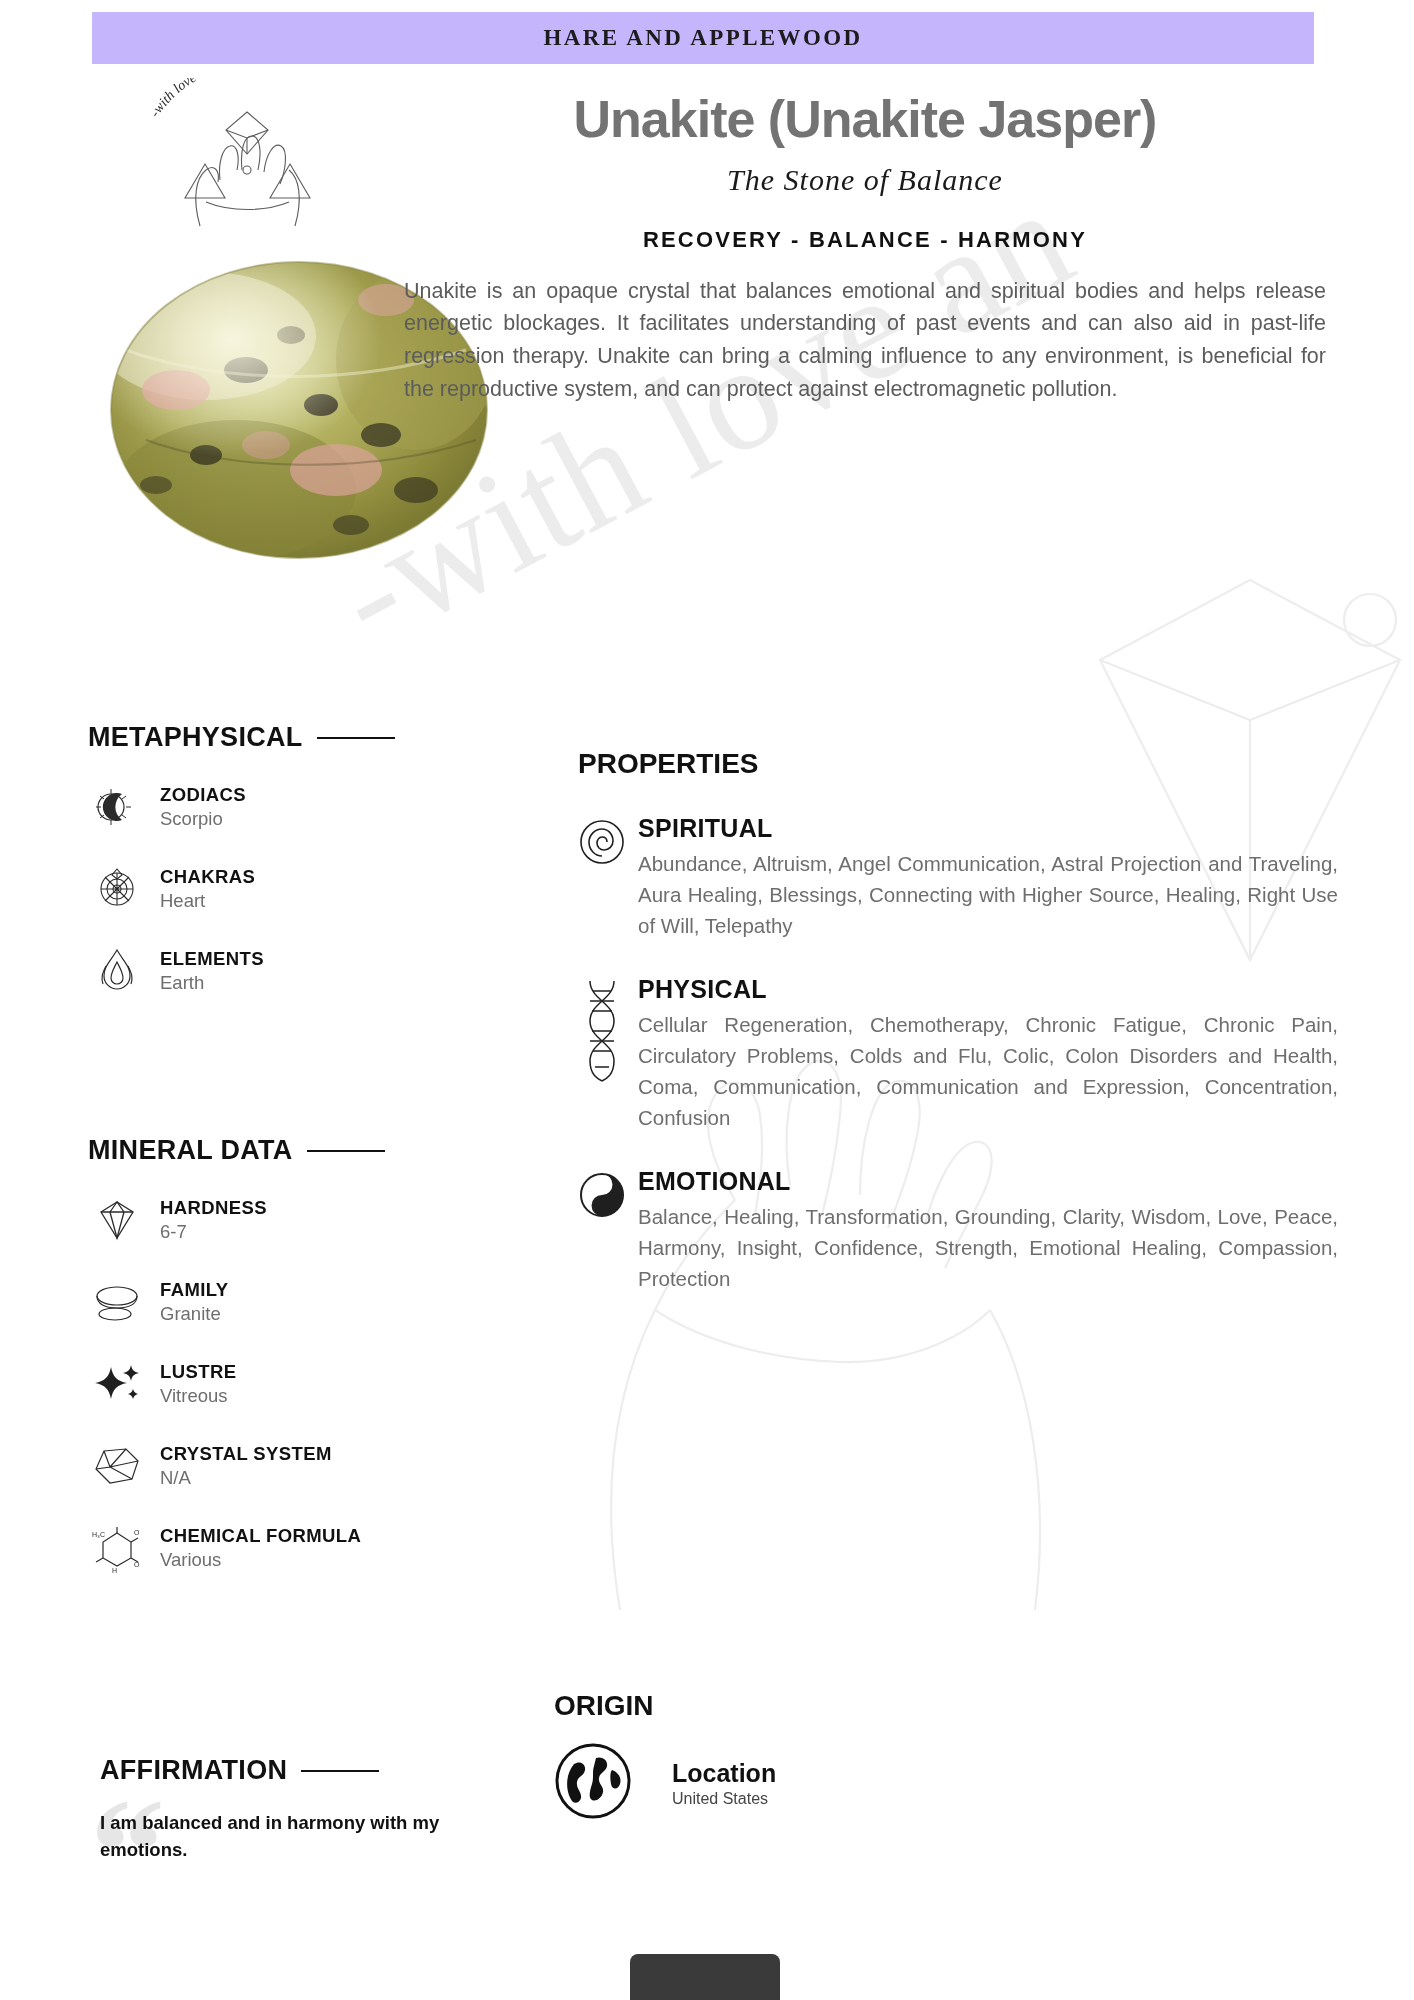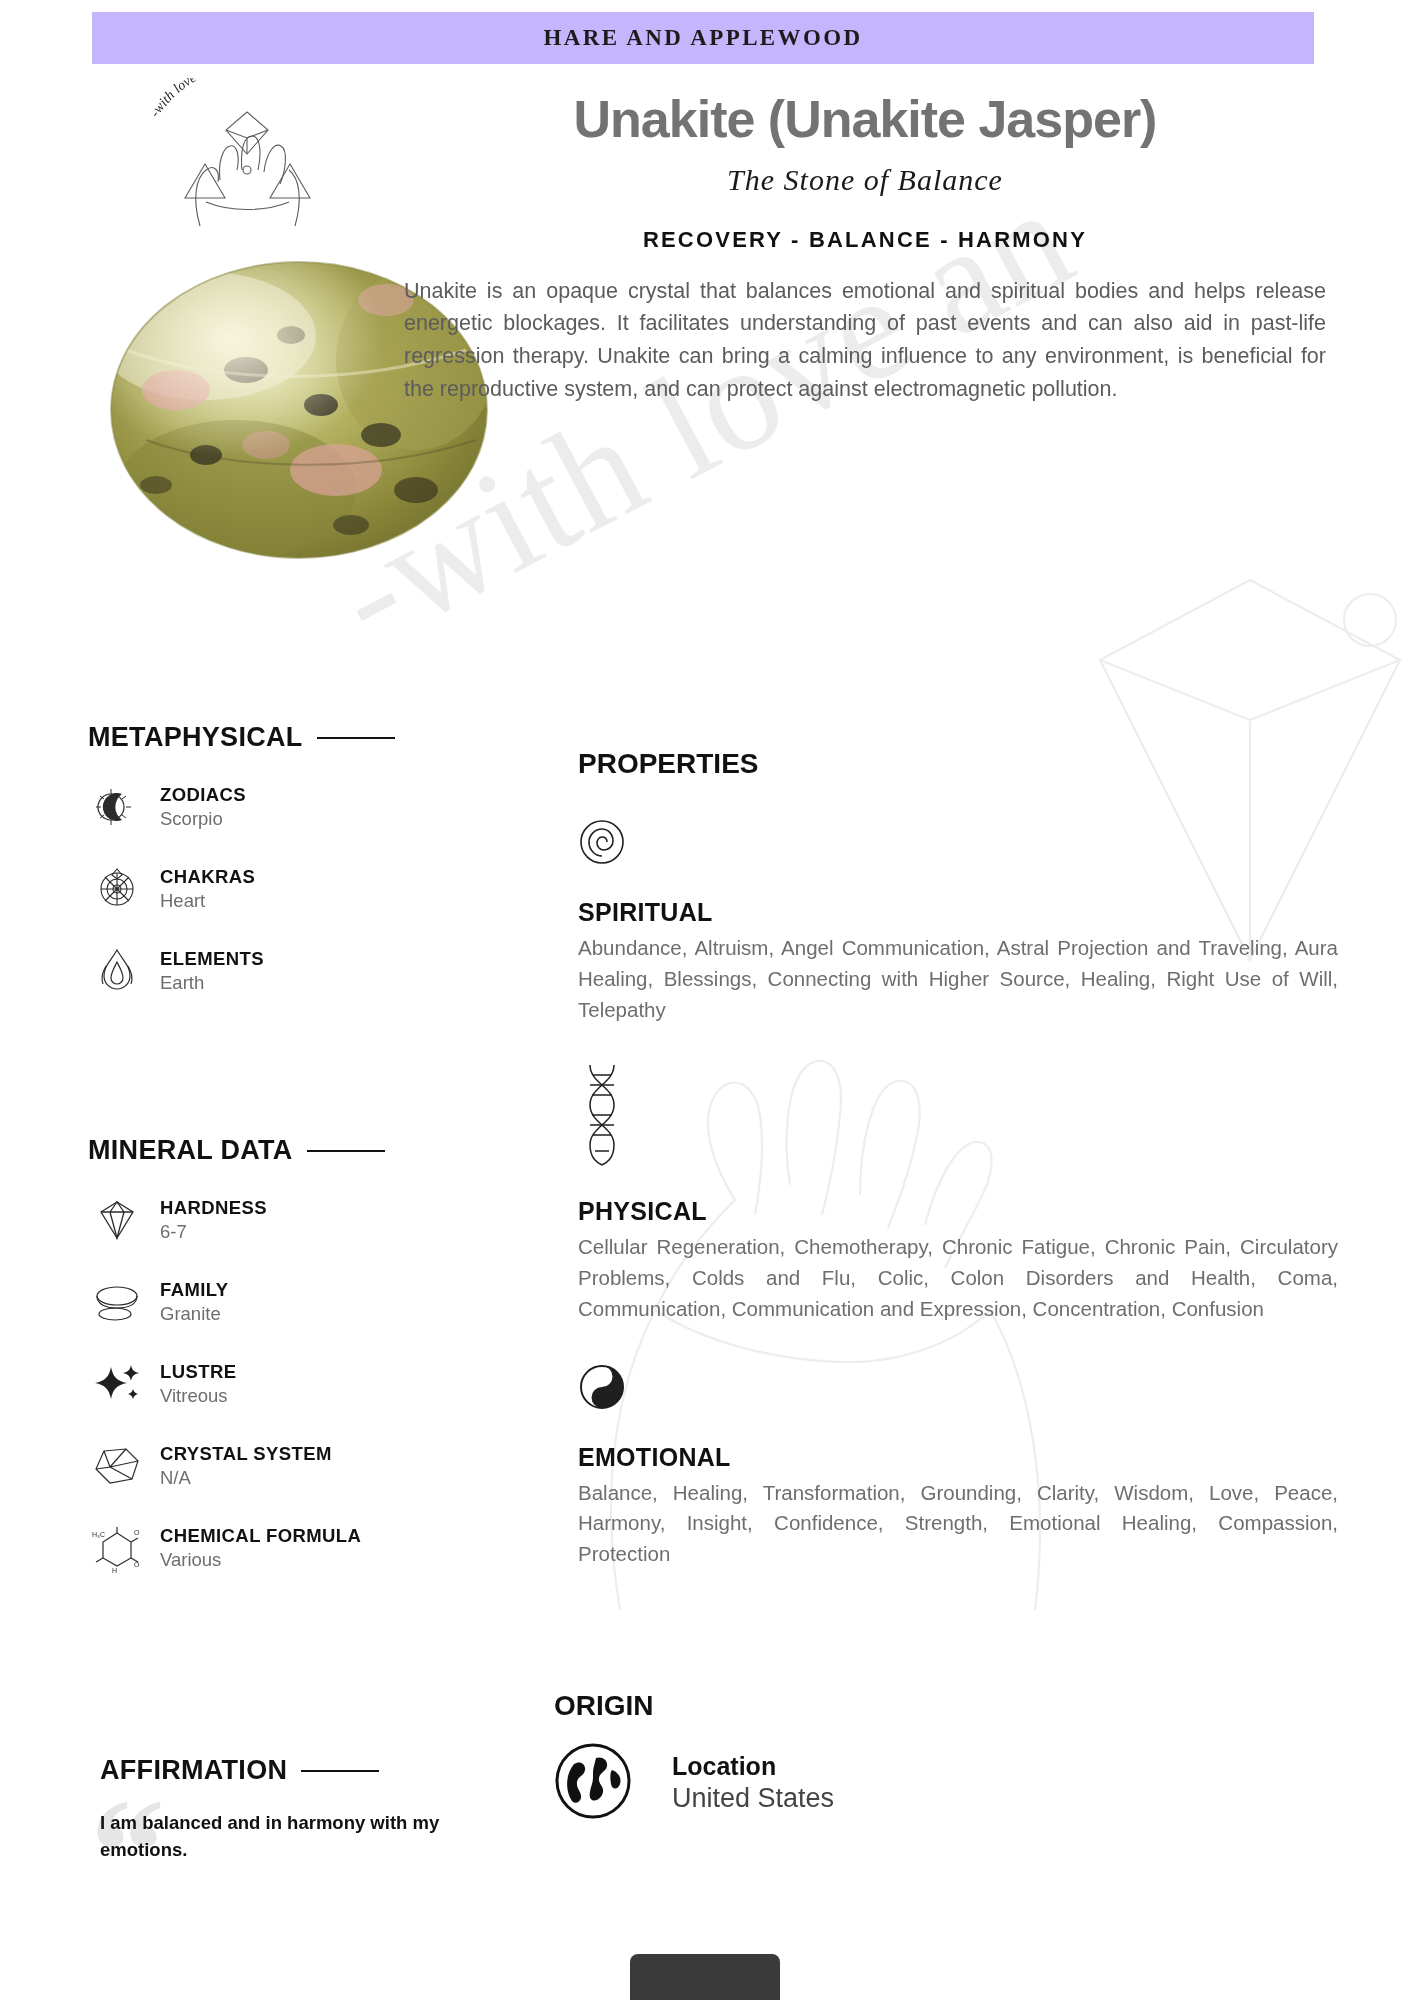--- a/index.html
+++ b/index.html
@@ -183,21 +183,21 @@
     left: 578px;
     top: 748px;
     width: 760px;
     z-index: 3;
   }
   .props-head {
     font-size: 28px;
     font-weight: bold;
     color: #111;
   }
-  .prop-block { display: flex; gap: 26px; margin-top: 34px; flex-direction: column; }
+  .prop-block { display: flex; gap: 2px; margin-top: 34px; }
   .prop-ico { width: 58px; flex: 0 0 58px; padding-top: 4px; }
   .prop-title {
     font-size: 25px;
     font-weight: bold;
     color: #111;
     letter-spacing: .3px;
   }
   .prop-text {
     font-size: 20.5px;
     line-height: 1.5;
@@ -209,21 +209,21 @@
   .origin {
     position: absolute;
     left: 554px;
     top: 1690px;
     width: 600px;
     z-index: 3;
   }
   .origin-head { font-size: 28px; font-weight: bold; color: #111; }
   .origin-row { display: flex; align-items: center; gap: 40px; margin-top: 20px; }
   .origin-label { font-size: 25px; font-weight: bold; color: #111; }
-  .origin-val { font-size: 27px; color: #444; margin-top: 2px; }
+  .origin-val { font-size: 16px; color: #444; margin-top: 2px; }
   
   .affirm {
     position: absolute;
     left: 100px;
     top: 1755px;
     width: 420px;
     z-index: 3;
   }
   .affirm-quote {
     position: absolute;

